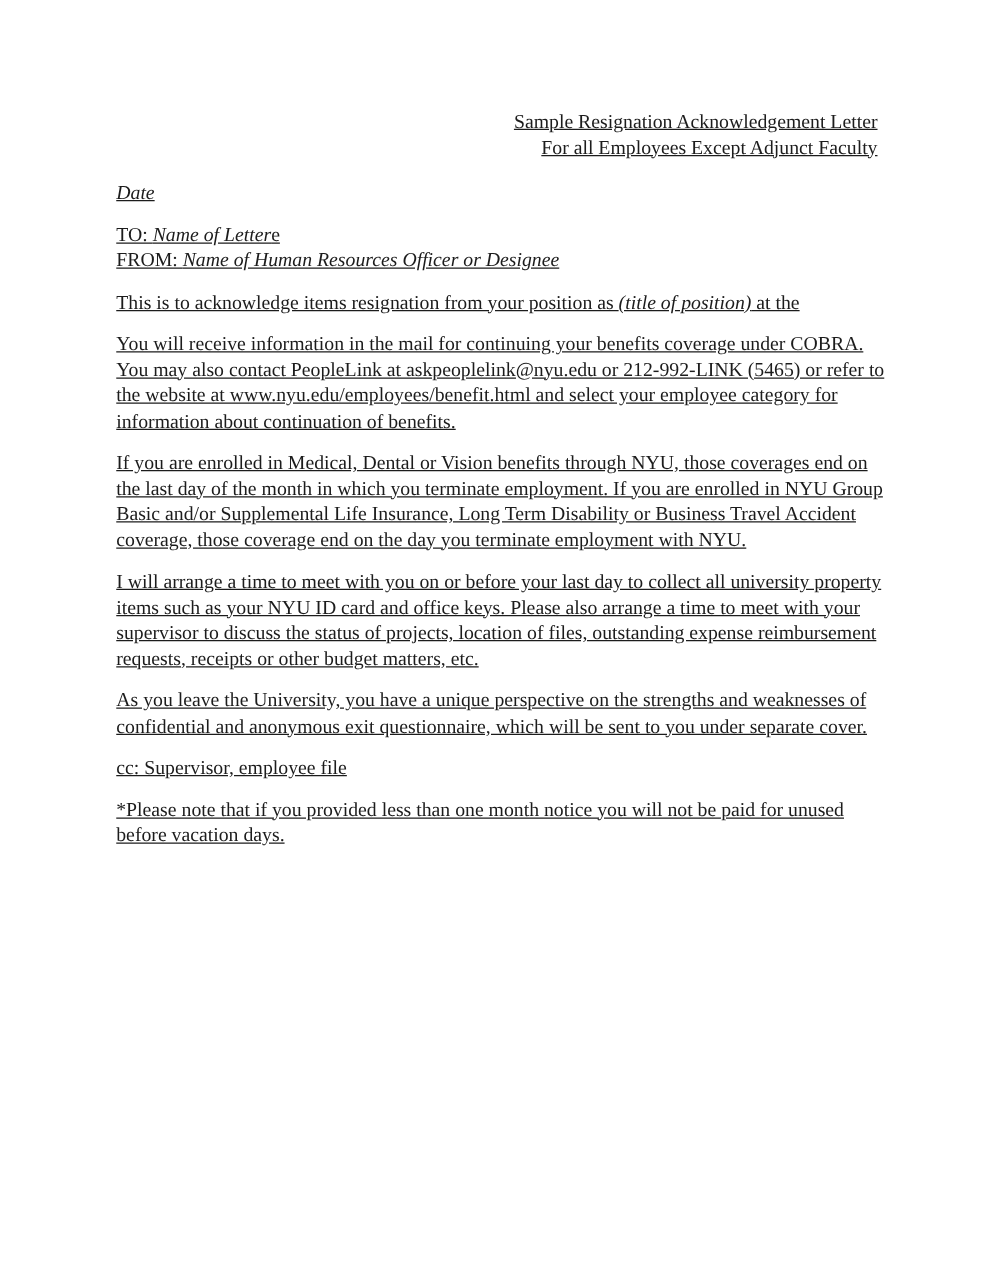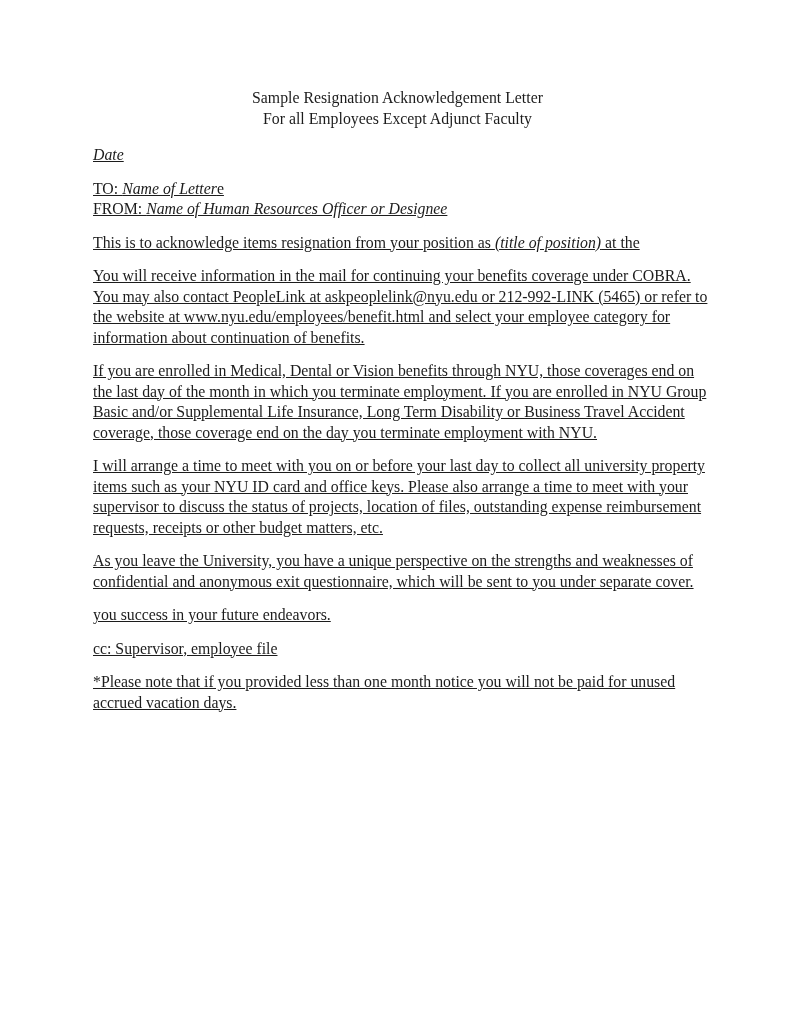--- a/index.html
+++ b/index.html
@@ -10,22 +10,23 @@
     background: #ffffff;
     font-family: "Liberation Serif", "DejaVu Serif", serif;
     font-size: 15.8px;
     color: #1c1c1c;
     overflow: hidden;
   }
   .content {
     padding: 88px 88px 0 93px;
   }
   .title-block {
-    text-align: center;
+    text-align: right;
     margin-bottom: 16px;
+    text-decoration: underline;
   }
   .title-line {
     line-height: 20.5px;
     white-space: nowrap;
   }
   .para {
     margin: 0 0 13px 0;
     text-decoration: underline;
   }
   .line {
@@ -70,24 +71,23 @@
           <div class="line"><span>I will arrange a time to meet with you on or before your last day to collect all university property</span></div>
           <div class="line"><span>items such as your NYU ID card and office keys. Please also arrange a time to meet with your</span></div>
           <div class="line"><span>supervisor to discuss the status of projects, location of files, outstanding expense reimbursement</span></div>
           <div class="line"><span>requests, receipts or other budget matters, etc.</span></div>
         </div>
         <div class="para">
           <div class="line"><span>As you leave the University, you have a unique perspective on the strengths and weaknesses of</span></div>
           <div class="line"><span>confidential and anonymous exit questionnaire, which will be sent to you under separate cover.</span></div>
         </div>
         <div class="para">
-          <div class="line"><span>you success in your future endeavors.</span></div>
         </div>
         <div class="para">
           <div class="line"><span>cc: Supervisor, employee file</span></div>
         </div>
         <div class="para">
           <div class="line"><span>*Please note that if you provided less than one month notice you will not be paid for unused</span></div>
-          <div class="line"><span>accrued vacation days.</span></div>
+          <div class="line"><span>before vacation days.</span></div>
         </div>
       </div>
   </div>
 </div>
 
 </body></html>

